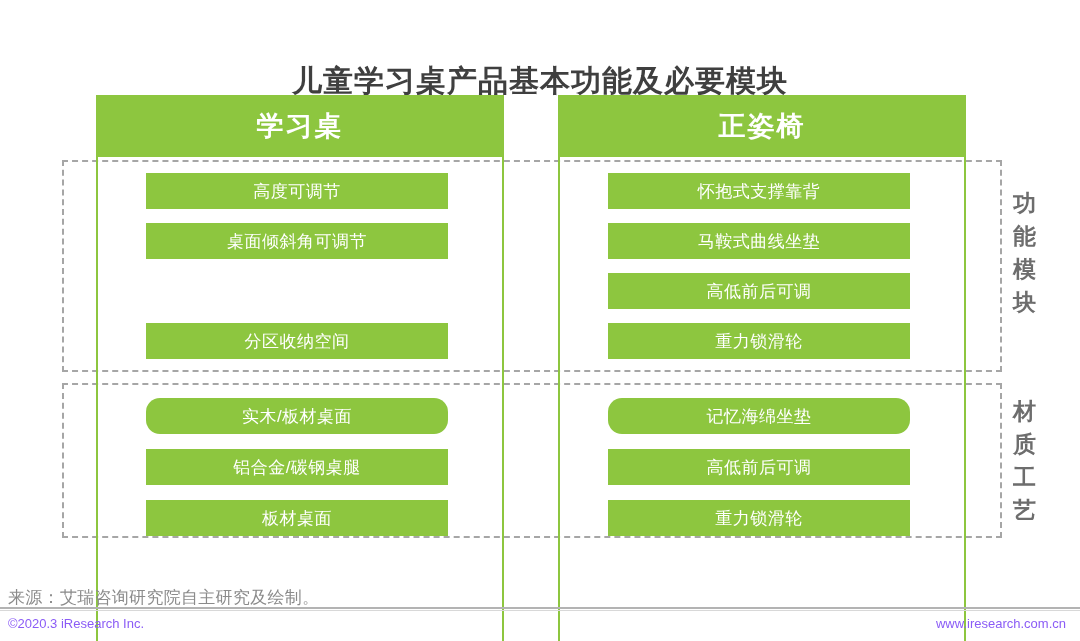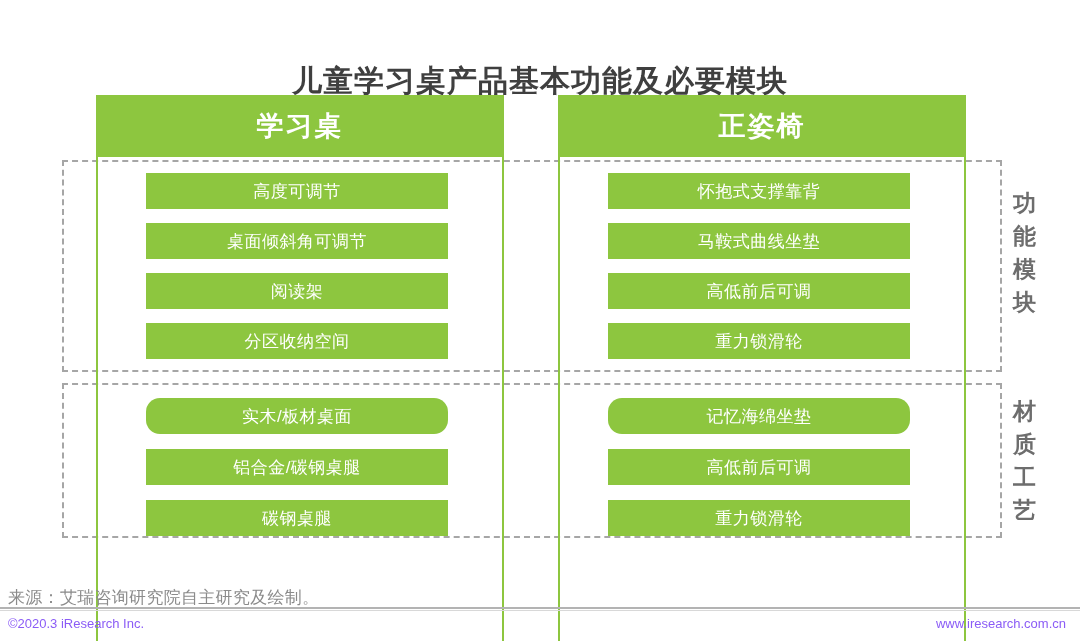--- a/index.html
+++ b/index.html
@@ -203,25 +203,24 @@
     <span>质</span>
     <span>工</span>
     <span>艺</span>
   </div>
 
   <div class="column left">
     <div class="column-header">学习桌</div>
     <div class="column-body">
       <div class="chip f0">高度可调节</div>
       <div class="chip f1">桌面倾斜角可调节</div>
-      <div class="chip f2">阅读架</div>
       <div class="chip f3">分区收纳空间</div>
       <div class="chip m0">实木/板材桌面</div>
       <div class="chip m1">铝合金/碳钢桌腿</div>
-      <div class="chip m2">碳钢桌腿</div>
+      <div class="chip m2">板材桌面</div>
     </div>
   </div>
 
   <div class="column right">
     <div class="column-header">正姿椅</div>
     <div class="column-body">
       <div class="chip f0">怀抱式支撑靠背</div>
       <div class="chip f1">马鞍式曲线坐垫</div>
       <div class="chip f2">高低前后可调</div>
       <div class="chip f3">重力锁滑轮</div>

